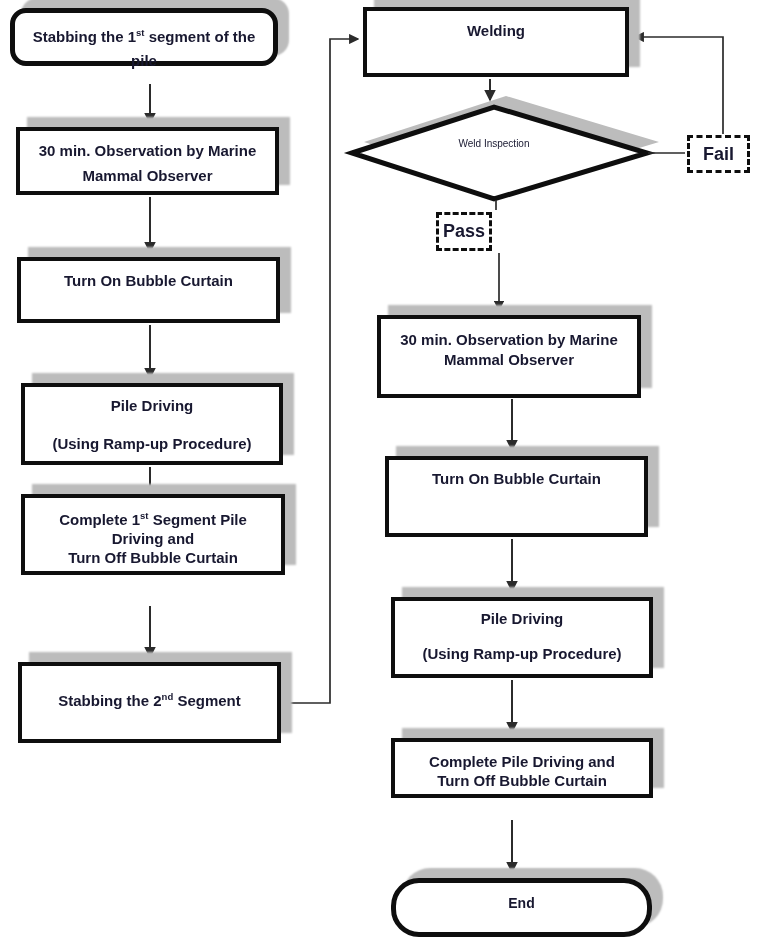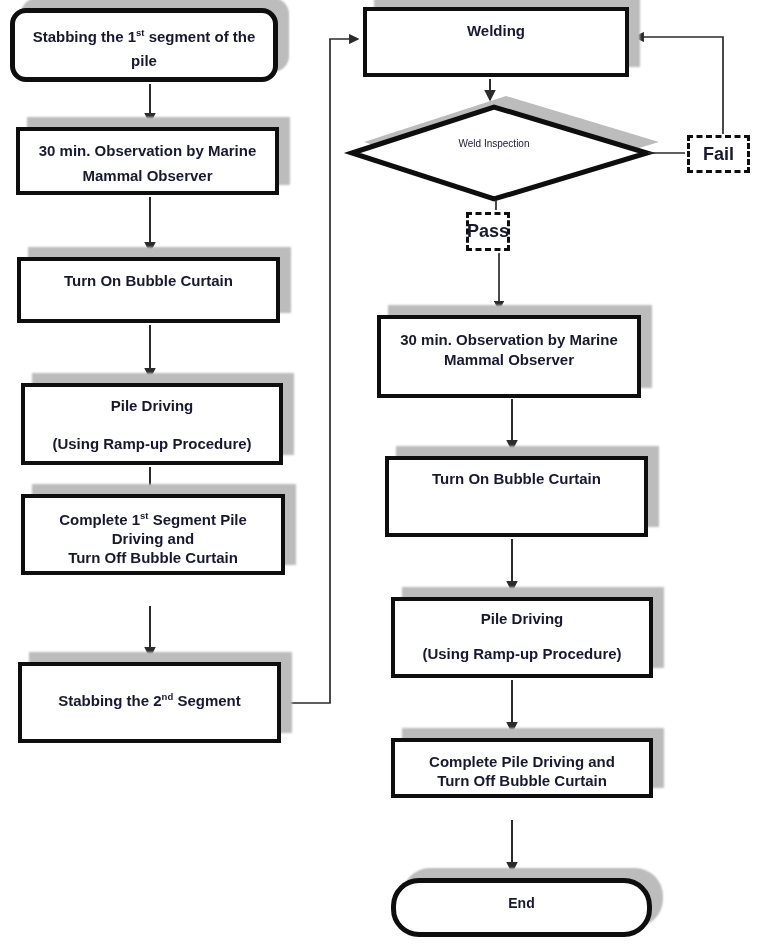--- a/index.html
+++ b/index.html
@@ -25,30 +25,30 @@
   .sup{font-size:9.5px;vertical-align:super;letter-spacing:0;}
   .lbl{position:absolute;text-align:center;font-weight:normal;color:var(--text-color);
        font-size:10px;z-index:2;}
   #connectors{position:absolute;left:0;top:0;width:760px;height:945px;z-index:1;pointer-events:none;}
   #connectors path{stroke:var(--line-color);fill:none;}
   #connectors .diamond-shadow{fill:var(--shadow-color);stroke:none;}
   #connectors .diamond{fill:#ffffff;stroke:var(--border-color);stroke-width:5;}
   #arrowhead path{fill:var(--line-color);stroke:none;}
 
   
-  #n-l1{left:10px;top:8px;width:268px;height:74px;padding-top:8px;line-height:24px;}
+  #n-l1{left:10px;top:8px;width:268px;height:58px;padding-top:8px;line-height:24px;}
   #n-l2{left:16px;top:127px;width:263px;height:68px;padding-top:7px;line-height:25px;}
   #n-l3{left:17px;top:257px;width:263px;height:66px;padding-top:9px;}
   #n-l4{left:21px;top:383px;width:262px;height:82px;padding-top:10px;line-height:17px;}
   #n-l4 .gap{margin-top:21px;}
   #n-l5{left:21px;top:494px;width:264px;height:81px;padding-top:8px;line-height:19px;}
   #n-l6{left:18px;top:662px;width:263px;height:81px;padding-top:20px;}
   #n-r1{left:363px;top:7px;width:266px;height:70px;padding-top:9px;}
   #n-fail{left:687px;top:135px;width:63px;height:38px;}
-  #n-pass{left:466px;top:212px;width:44px;height:39px;}
+  #n-pass{left:436px;top:212px;width:56px;height:39px;}
   #n-r2{left:377px;top:315px;width:264px;height:83px;padding-top:11px;line-height:20px;}
   #n-r3{left:385px;top:456px;width:263px;height:81px;padding-top:8px;}
   #n-r4{left:391px;top:597px;width:262px;height:81px;padding-top:9px;line-height:17px;}
   #n-r4 .gap{margin-top:18px;}
   #n-r5{left:391px;top:738px;width:262px;height:60px;padding-top:10px;line-height:19px;}
   #n-r6{left:391px;top:878px;width:261px;height:59px;padding-top:9px;font-size:14px;border-radius:28px;}
   #lbl-diamond{left:394px;top:138px;width:200px;}
 </style>
 </head>
 <body>

